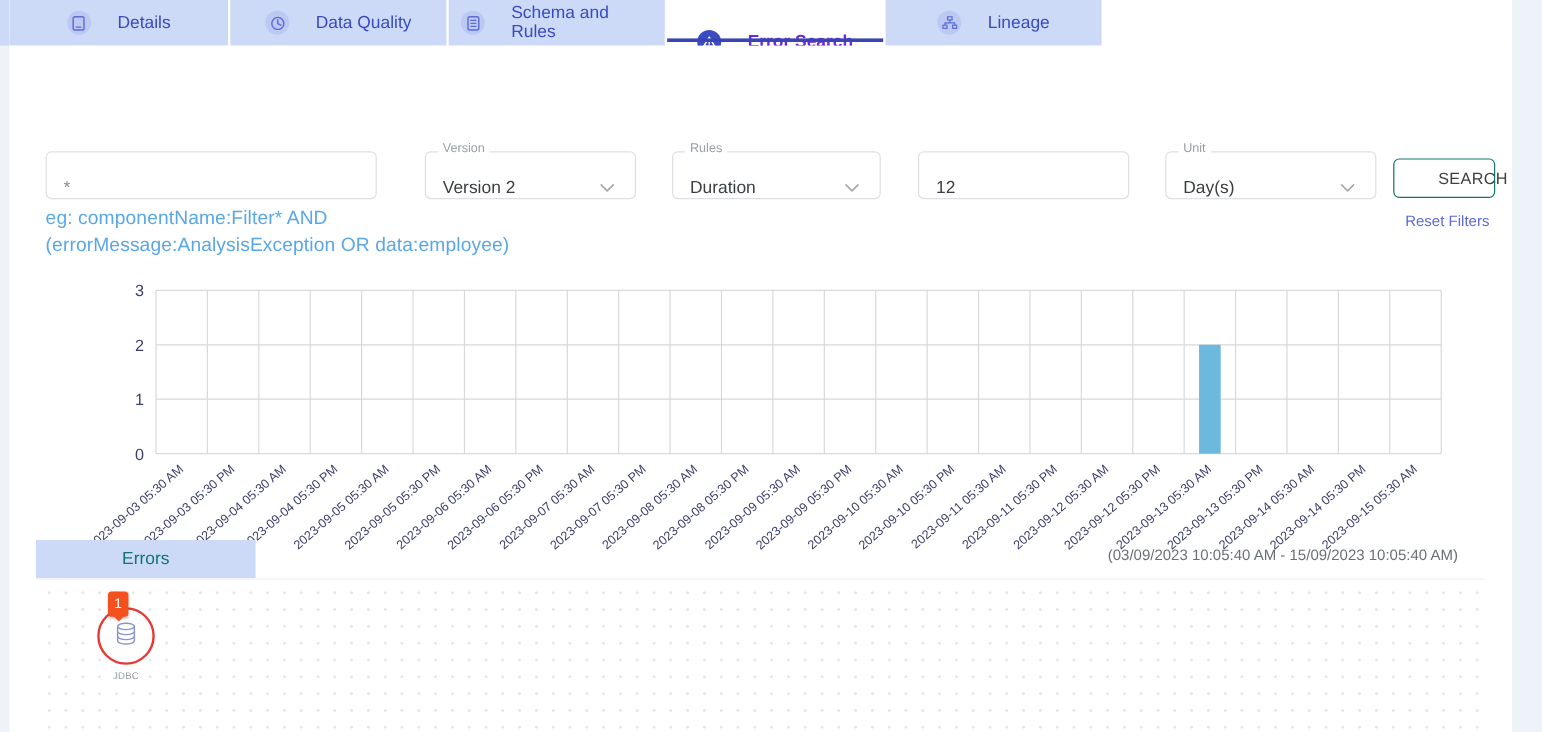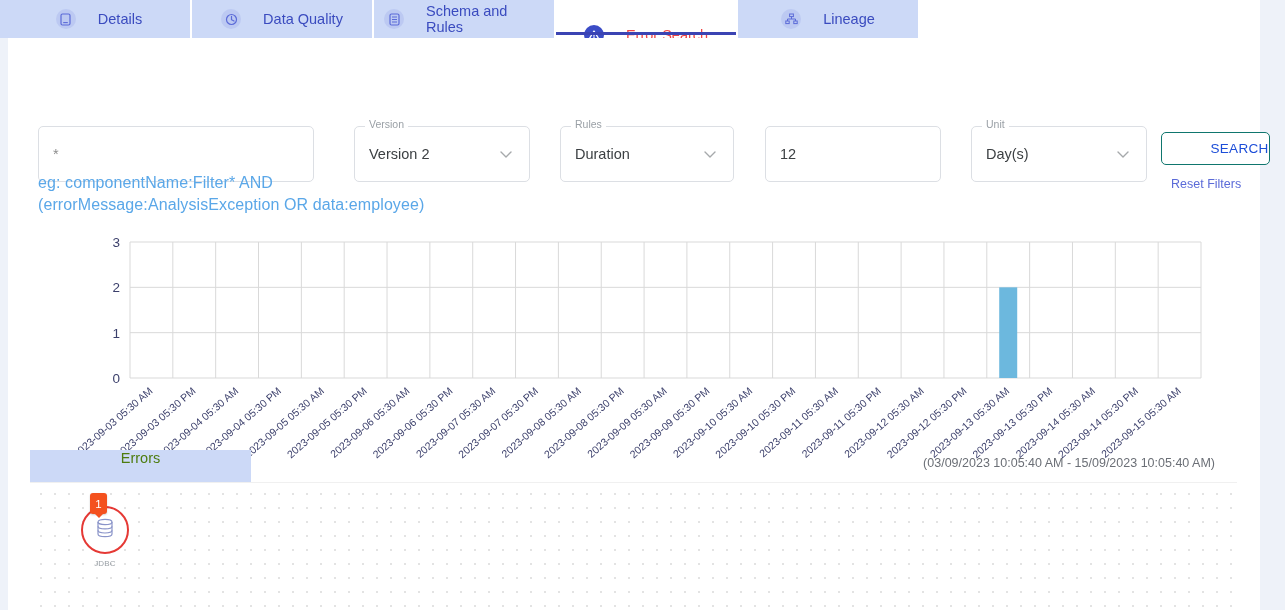--- a/index.html
+++ b/index.html
@@ -31,22 +31,22 @@
     cursor: pointer;
     padding: 0 10px;
   }
   .tab.w1 { width: 184px; }
   .tab.w2 { width: 182px; }
   .tab.w3 { width: 182px; }
   .tab.w4 { width: 182px; }
   .tab.w5 { width: 182px; }
   .tab.active {
     background: #ffffff;
-    color: #ef4444;
-    font-weight: normal;
+    color: #6d28d9;
+    font-weight: bold;
     margin-top: 32px;
   }
   .tab.active::before {
     content: ""; position: absolute; left: 0; right: 0; top: 0;
     height: 3px; background: #3b44b3;
   }
   .tab-ico {
     width: 20px; height: 20px; border-radius: 50%;
     background: #bcc9f2;
     display: flex; align-items: center; justify-content: center;
@@ -66,25 +66,25 @@
   
   .card {
     position: absolute; left: 8px; top: 38px; width: 1252px; height: 572px;
     background: #ffffff;
   }
 
   
   .filters { position: absolute; left: 0; top: 0; width: 100%; height: 120px; }
   .fld {
     position: absolute;
-    height: 56px;
+    height: 40px;
     border: 1px solid #dcdfe4;
     border-radius: 5px;
     background: #fff;
-    display: flex; align-items: center;
+    display: flex; align-items: flex-end;
     padding: 0 14px;
     font-size: 14.5px;
     color: #3c4043;
   }
   .fld .val { flex: 1 1 auto; white-space: nowrap; overflow: hidden; }
   .fld .lbl {
     position: absolute; top: -8px; left: 10px;
     background: #fff; padding: 0 4px;
     font-size: 10.5px; color: #9aa0a6;
     line-height: 1;
@@ -105,25 +105,25 @@
   .hint {
     position: absolute; left: 30px;
     font-size: 16px; color: #5aa7e8;
     letter-spacing: .1px;
   }
   #hint1 { top: 136px; }
   #hint2 { top: 158px; }
 
   .search-btn {
     position: absolute; left: 1153px; top: 94px;
-    width: 109px; height: 33px;
+    width: 85px; height: 33px;
     border: 1px solid #0f766e;
     border-radius: 5px;
     background: #fff;
-    color: #1d4ed8;
+    color: #404040;
     font-size: 13.5px;
     letter-spacing: .3px;
     display: flex; align-items: center; justify-content: center;
     cursor: pointer;
     font-family: "Liberation Sans", sans-serif;
     padding-left: 48px;
   }
   .reset-link {
     position: absolute; left: 1163px; top: 139px;
     font-size: 12.5px; color: #5b6bd8;
@@ -134,23 +134,23 @@
   
   .chartwrap { position: absolute; left: 0; top: 150px; width: 100%; height: 290px; }
   .chart-svg { position: absolute; left: 0; top: 0; }
 
   
   .lowtabs {
     position: absolute; left: 22px; top: 412px;
     display: flex; height: 32px;
   }
   .ltab {
-    width: 221px; height: 32px;
-    display: flex; justify-content: center;
-    font-size: 14.5px; color: #4d7c0f;
+    width: 183px; height: 32px;
+    display: flex; align-items: center; justify-content: center;
+    font-size: 14.5px; color: #0f766e;
     background: #ccd9f7;
     position: relative; cursor: pointer;
   }
   .ltab.active { background: #fff; }
   .ltab.active::before {
     content: ""; position: absolute; left: 0; right: 0; top: 0;
     height: 3px; background: #3b44b3;
   }
   .range-text {
     position: absolute; right: 45px; top: 418px;

